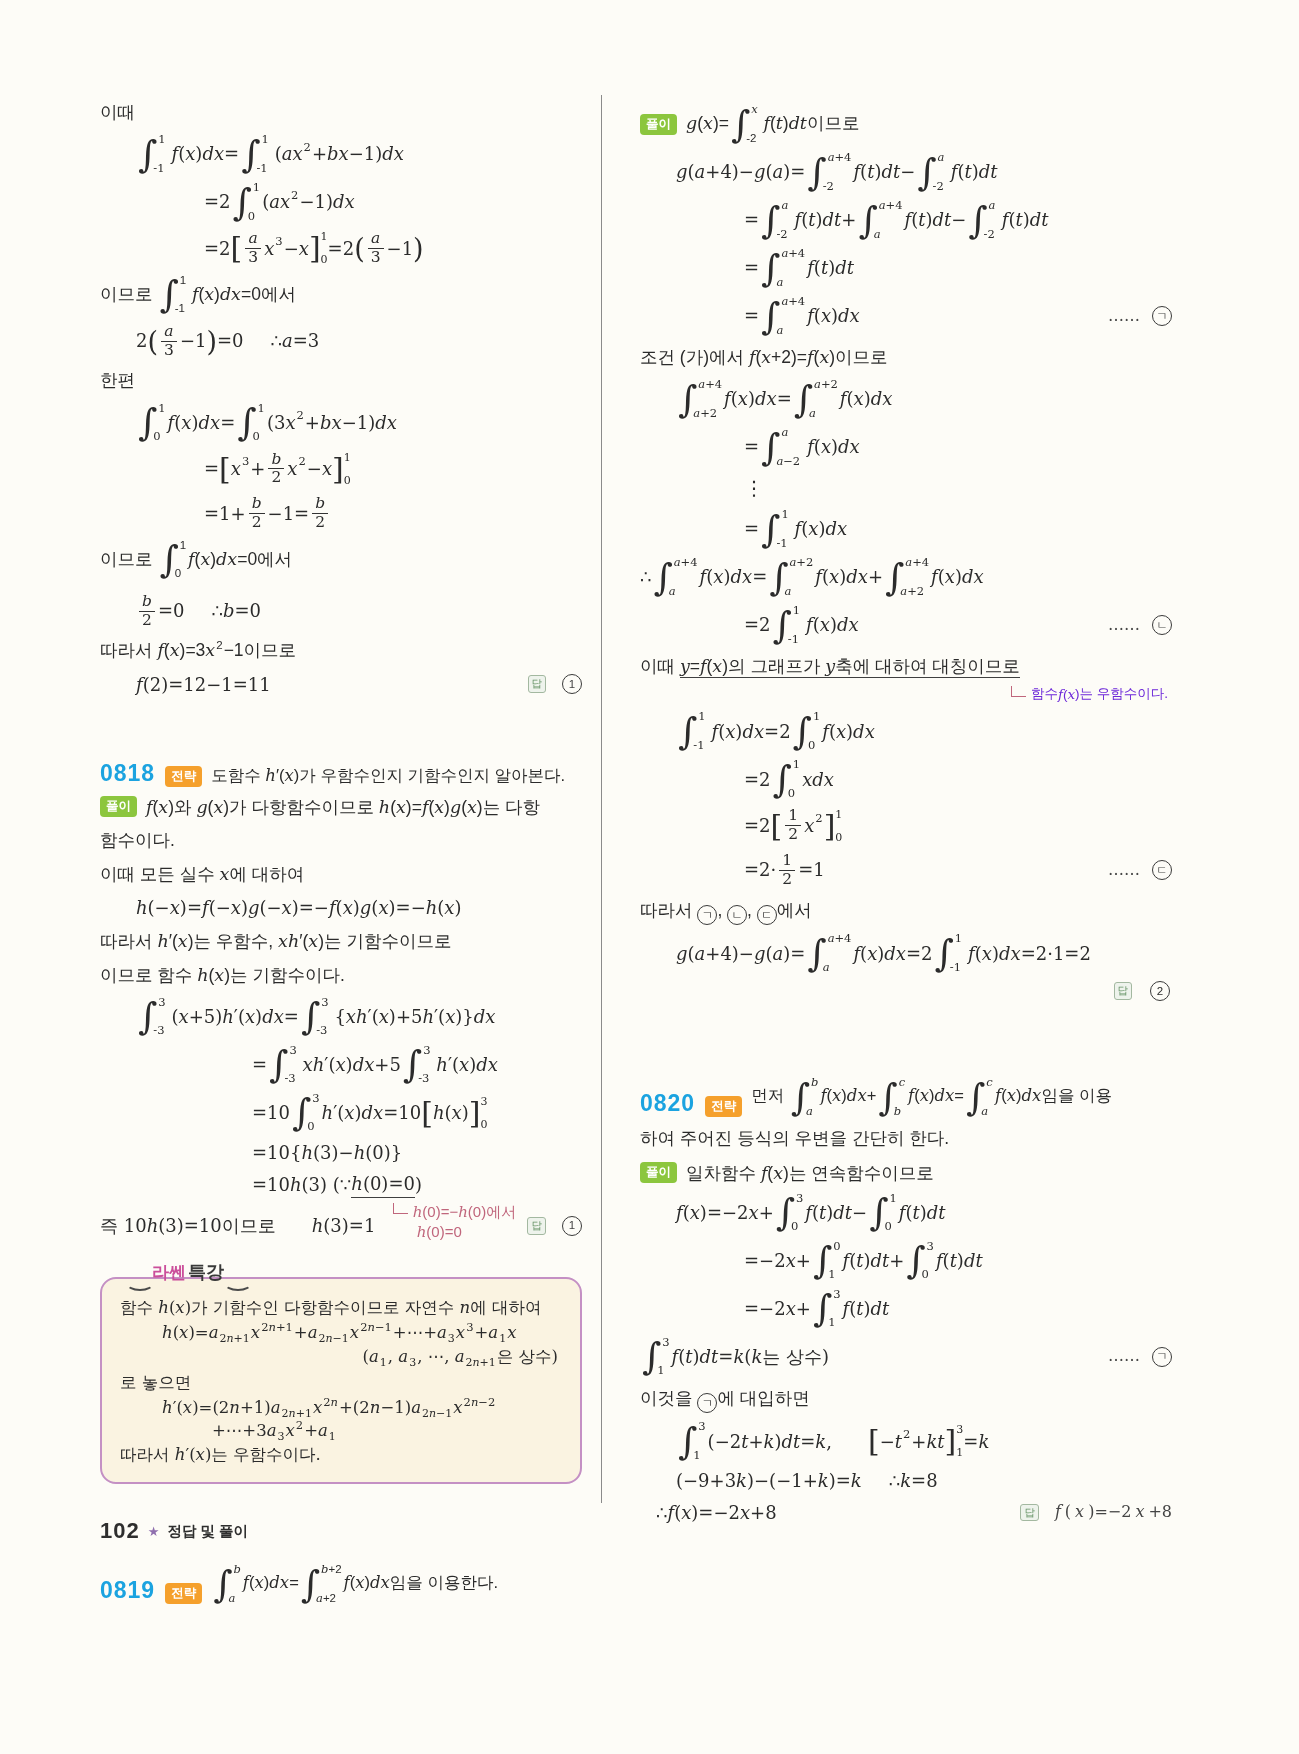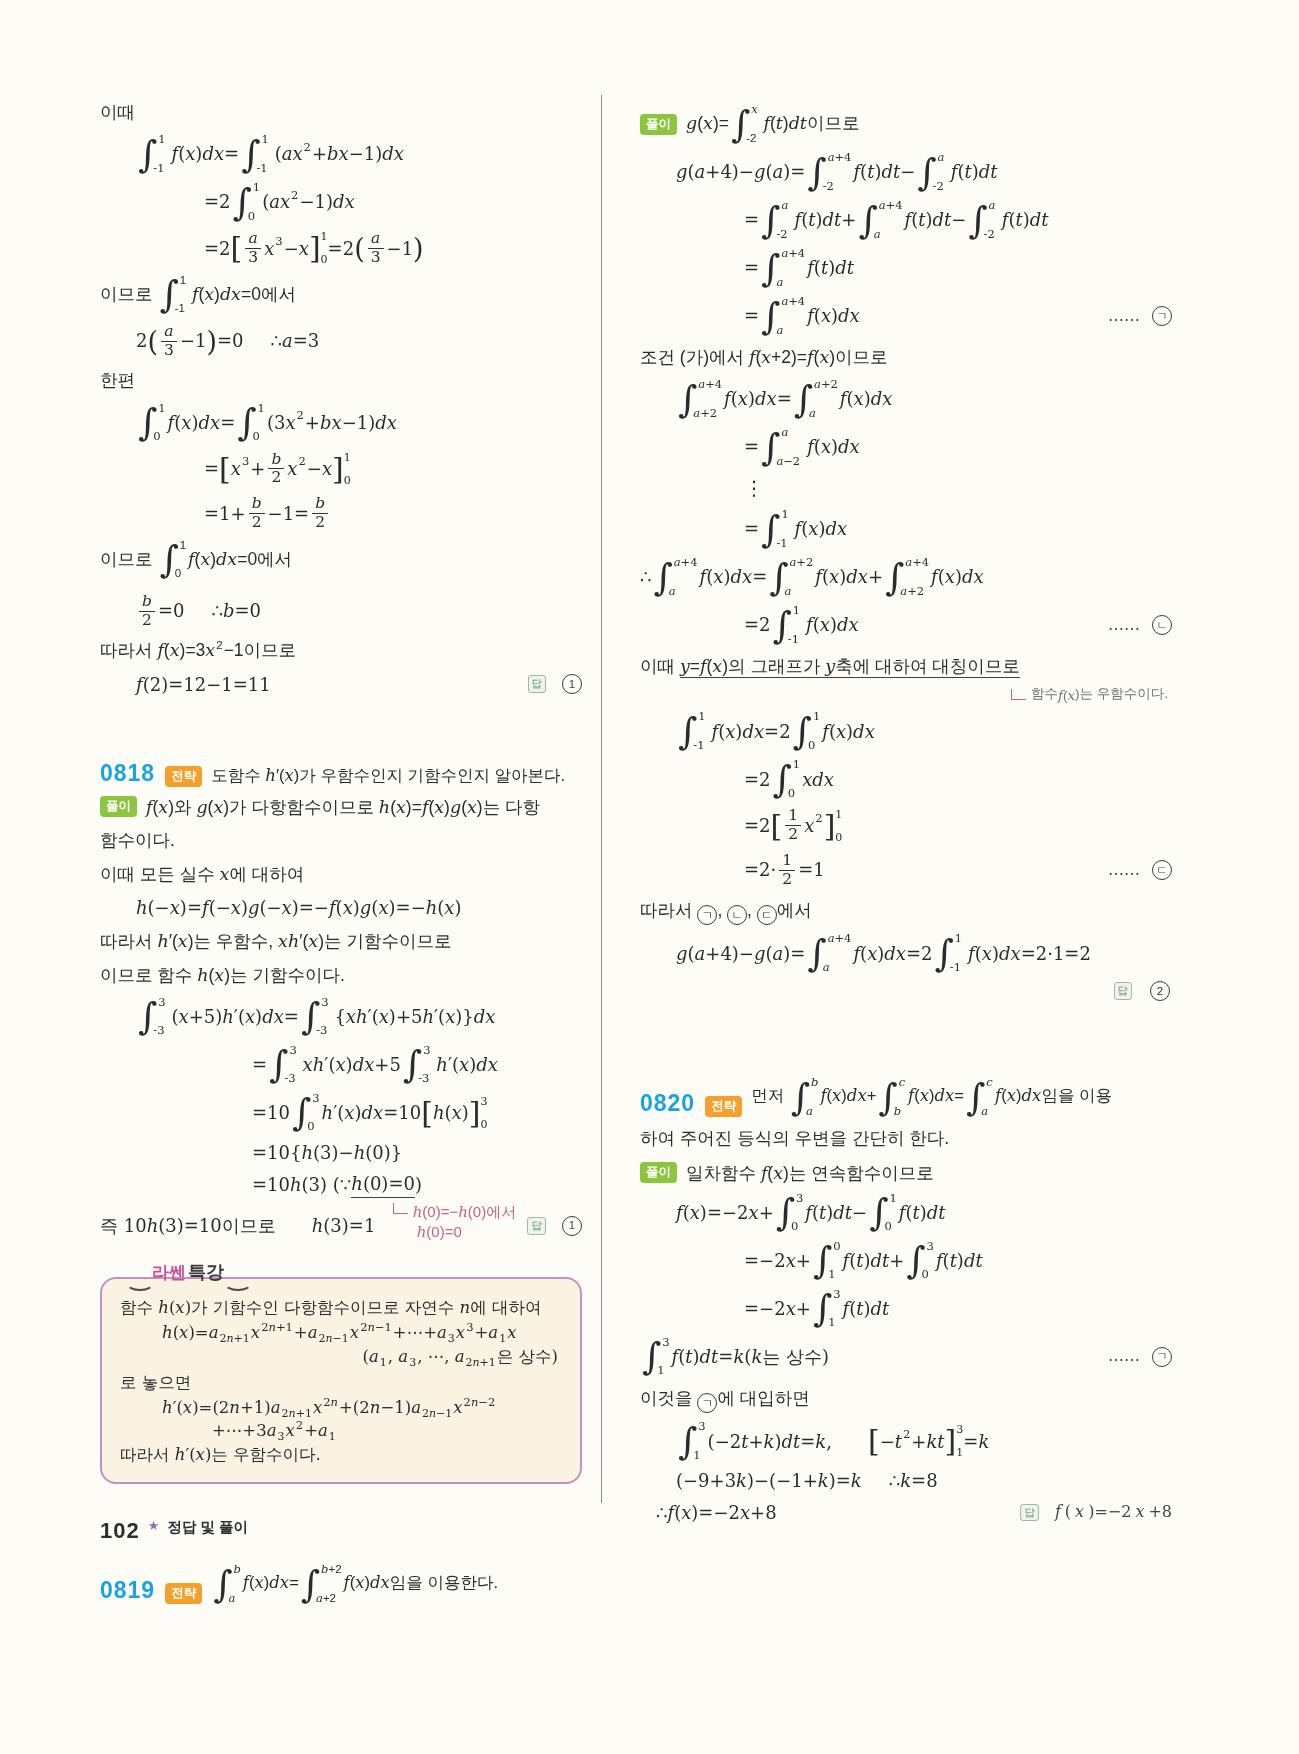--- a/index.html
+++ b/index.html
@@ -45,21 +45,21 @@
   
   .probline{display:flex;align-items:flex-end;margin:14px 0 8px 0;font-size:16.5px;}
   .pnum{color:#1ba3e0;font-size:23px;font-weight:bold;letter-spacing:1px;margin-right:10px;}
   .badge{display:inline-block;border-radius:4px;color:#fff;font-size:12.5px;font-weight:bold;
          padding:2px 6px;margin-right:9px;flex:none;}
   .badge.or{background:#f5a02c;}
   .badge.gr{background:#8cc63e;}
   .probtext,.soltext{white-space:nowrap;}
   .solline{display:flex;align-items:center;margin:8px 0;font-size:17.5px;}
   
-  .annline{display:flex;justify-content:flex-end;align-items:flex-end;color:#737373;
+  .annline{display:flex;justify-content:flex-end;align-items:center;color:#6d28d9;
            font-size:13.5px;margin:-2px 4px 2px 0;}
   .elb{display:inline-block;width:14px;height:10px;border-left:1.6px solid #c0667c;
        border-bottom:1.6px solid #c0667c;margin-right:5px;transform:translateY(-3px);}
   .annblk{display:inline-flex;flex-direction:column;color:#c0667c;font-size:15px;
           line-height:1.35;margin-left:6px;transform:translateY(-4px);
           font-family:"Liberation Sans",sans-serif;}
   .annblk .a2{padding-left:24px;}
   
   .ansline{display:flex;justify-content:flex-end;align-items:center;gap:5px;margin:6px 2px;
            font-size:16px;font-family:"DejaVu Serif",serif;}
@@ -69,21 +69,21 @@
   .boxtitle .tp{color:#cb4f9b;font-size:17px;font-weight:bold;margin:0 2px;text-align:center;}
   .boxtitle .td{color:#3a3a3a;font-size:18px;font-weight:bold;}
   .swoosh{display:inline-block;width:24px;height:12px;position:relative;top:3px;}
   .swoosh::after{content:'';display:block;width:100%;height:100%;
                  border:2px solid transparent;border-bottom-color:#4a4a4a;border-radius:50%;}
   .lessonbox{border:2px solid #c490c4;border-radius:16px;background:#faf3e1;
              padding:14px 18px 12px 18px;margin-top:-7px;font-size:16.5px;}
   .boxline{margin:4px 0;font-family:"DejaVu Serif",serif;}
   .boxline.br{text-align:right;margin-right:4px;}
   
-  .footer{position:absolute;display:flex;gap:8px;}
+  .footer{position:absolute;display:flex;align-items:center;gap:8px;}
   .footer .pg{font-size:22px;font-weight:bold;color:#2e2e2e;letter-spacing:1px;}
   .footer .st{color:#8f6fae;font-size:13px;}
   .footer .lb{font-size:14.5px;font-weight:bold;color:#2e2e2e;}
   .gap{width:100%;}
 </style>
 </head>
 <body>
 
 <div class="page">
   <div class="divider" style="left:601px;top:95px;height:1408px;"></div>

